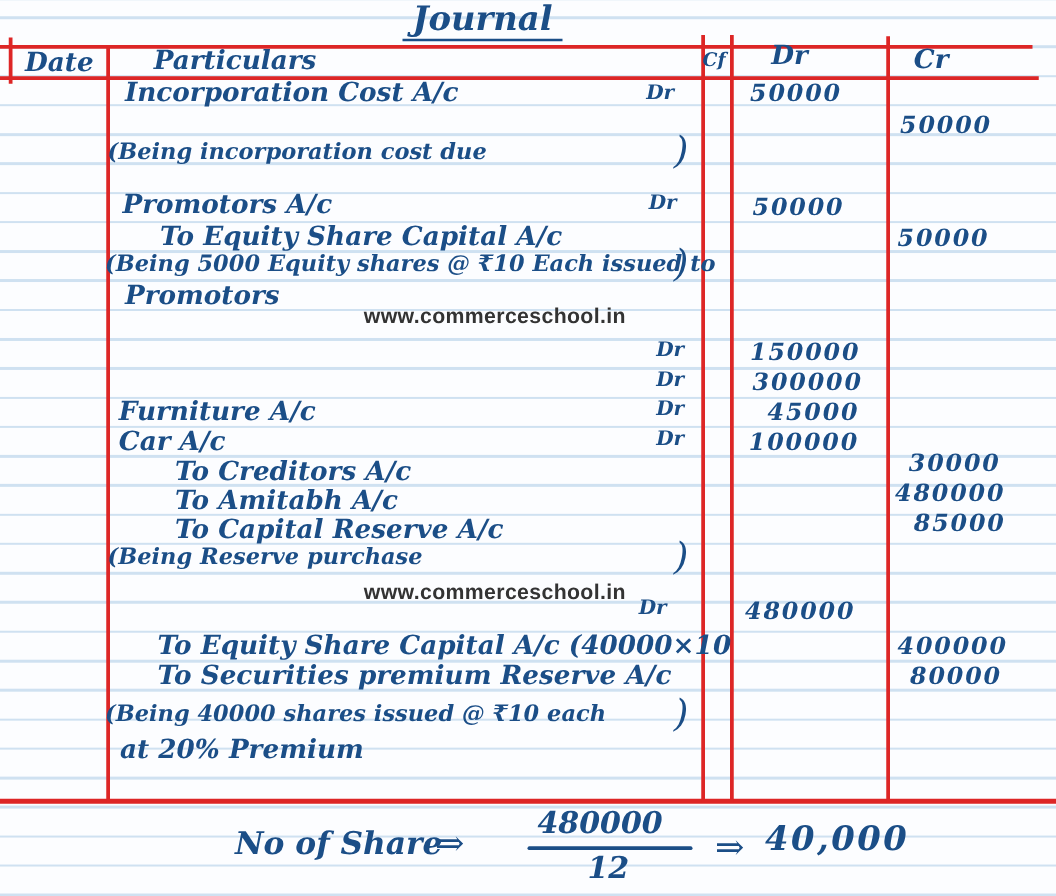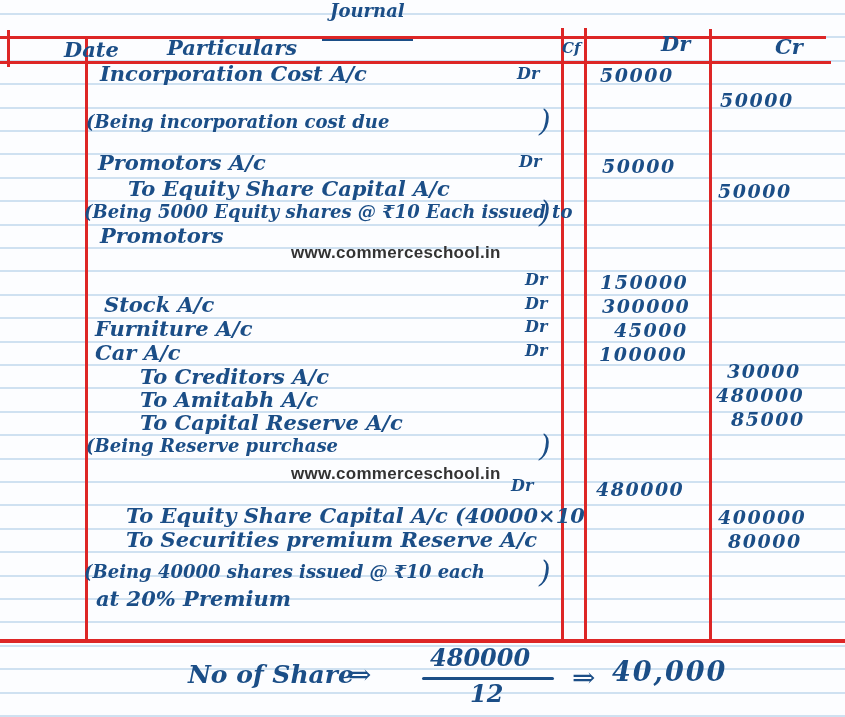--- a/index.html
+++ b/index.html
@@ -15,26 +15,26 @@
   .redline{position:absolute;background:#dd2626;}
   .hw{
     position:absolute;
     color:#1b4e87;
     font-style:italic;
     font-weight:600;
     white-space:nowrap;
     font-size:21px;
     line-height:1.05;
   }
-  .hdr{font-size:21px;margin-left:44px;}
+  .hdr{font-size:21px;}
   .narr{font-size:18px;}
   .amt{font-size:19px;letter-spacing:1.5px;text-align:right;}
   .mark{font-size:16px;}
   .closep{font-size:30px;font-weight:400;}
-  .title{font-size:18px;border-bottom:2.5px solid #1b4e87;padding:0 8px 18px 8px;}
+  .title{font-size:27px;border-bottom:2.5px solid #1b4e87;padding:0 8px 1px 8px;}
   .wm{
     position:absolute;
     font-family:"Liberation Sans", sans-serif;
     font-style:normal;
     font-weight:700;
     font-size:17px;
     color:#333333;
     letter-spacing:0.3px;
     white-space:nowrap;
   }
@@ -77,21 +77,20 @@
   <span class="hw amt" style="left:718px;top:182px">50000</span>
   <span class="hw narr" style="left:84px;top:203px">(Being 5000 Equity shares @ ₹10 Each issued to</span>
   <span class="hw closep" style="left:539px;top:196px">)</span>
   <span class="hw" style="left:100px;top:225px">Promotors</span>
 
   <span class="wm" style="left:291px;top:243px">www.commerceschool.in</span>
 
   <span class="hw mark" style="left:525px;top:272px">Dr</span>
   <span class="hw amt" style="left:600px;top:273px">150000</span>
 
-  <span class="hw" style="left:104px;top:294px">Stock A/c</span>
   <span class="hw mark" style="left:525px;top:296px">Dr</span>
   <span class="hw amt" style="left:602px;top:297px">300000</span>
 
   <span class="hw" style="left:95px;top:318px">Furniture A/c</span>
   <span class="hw mark" style="left:525px;top:319px">Dr</span>
   <span class="hw amt" style="left:614px;top:321px">45000</span>
 
   <span class="hw" style="left:95px;top:342px">Car A/c</span>
   <span class="hw mark" style="left:525px;top:343px">Dr</span>
   <span class="hw amt" style="left:599px;top:345px">100000</span>

